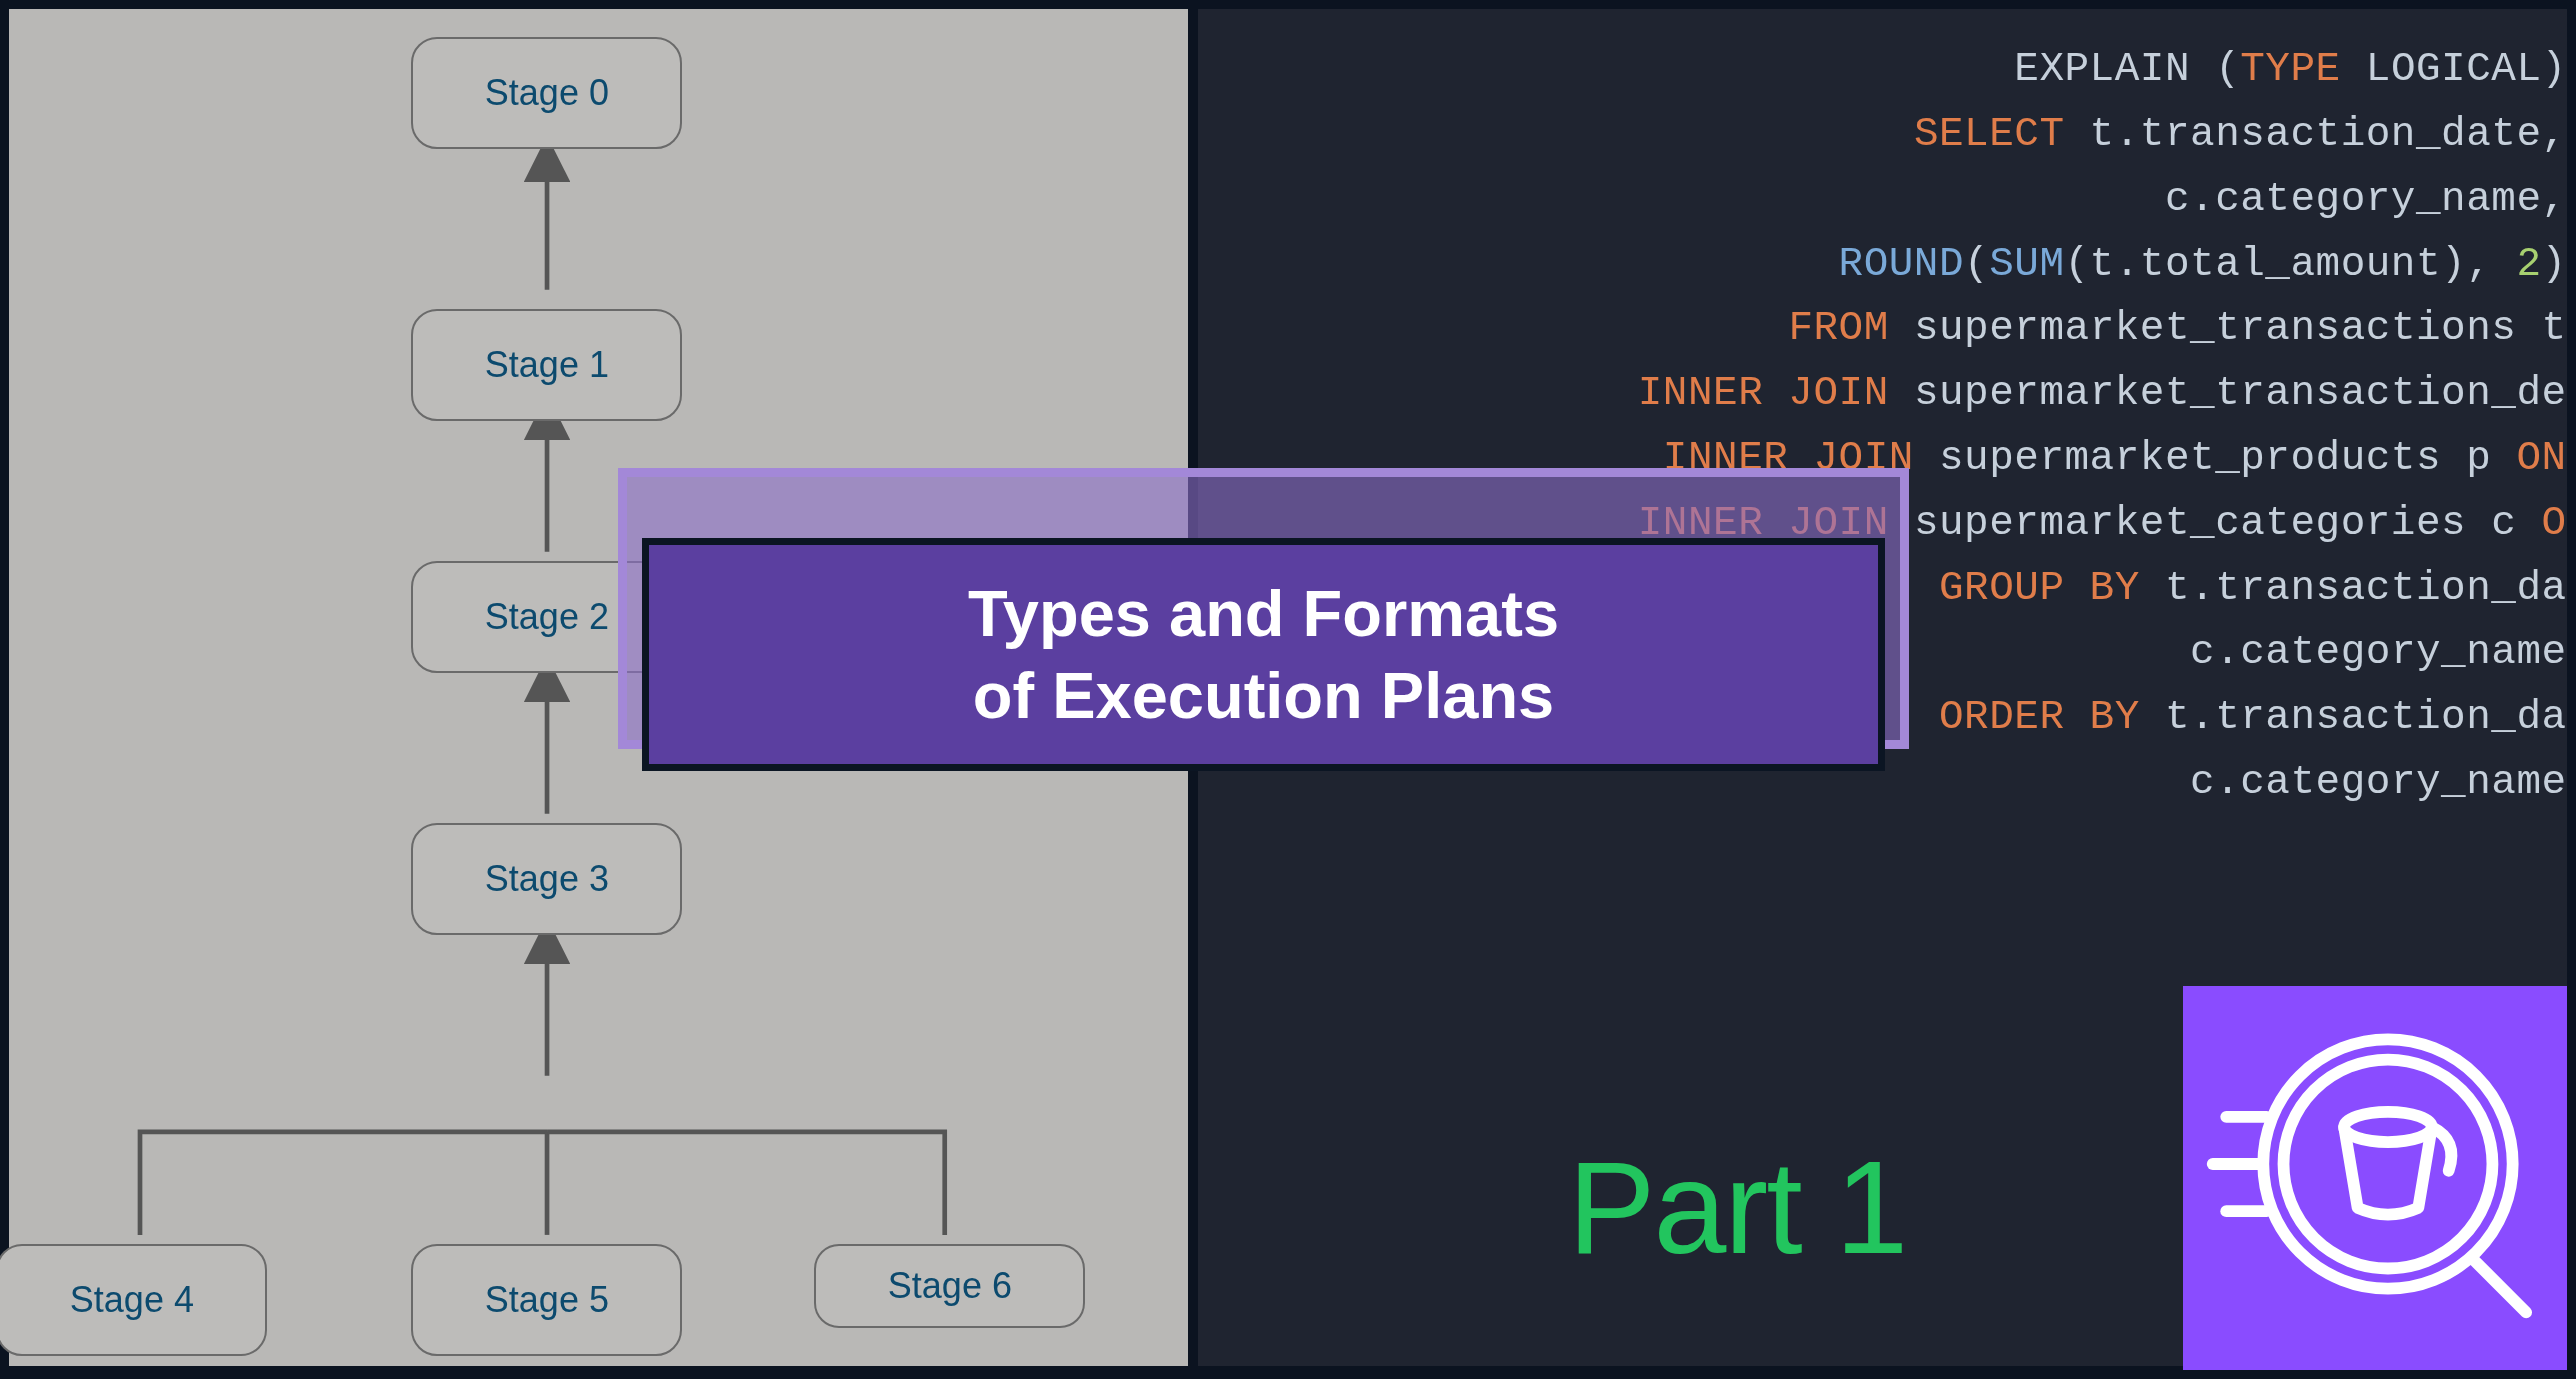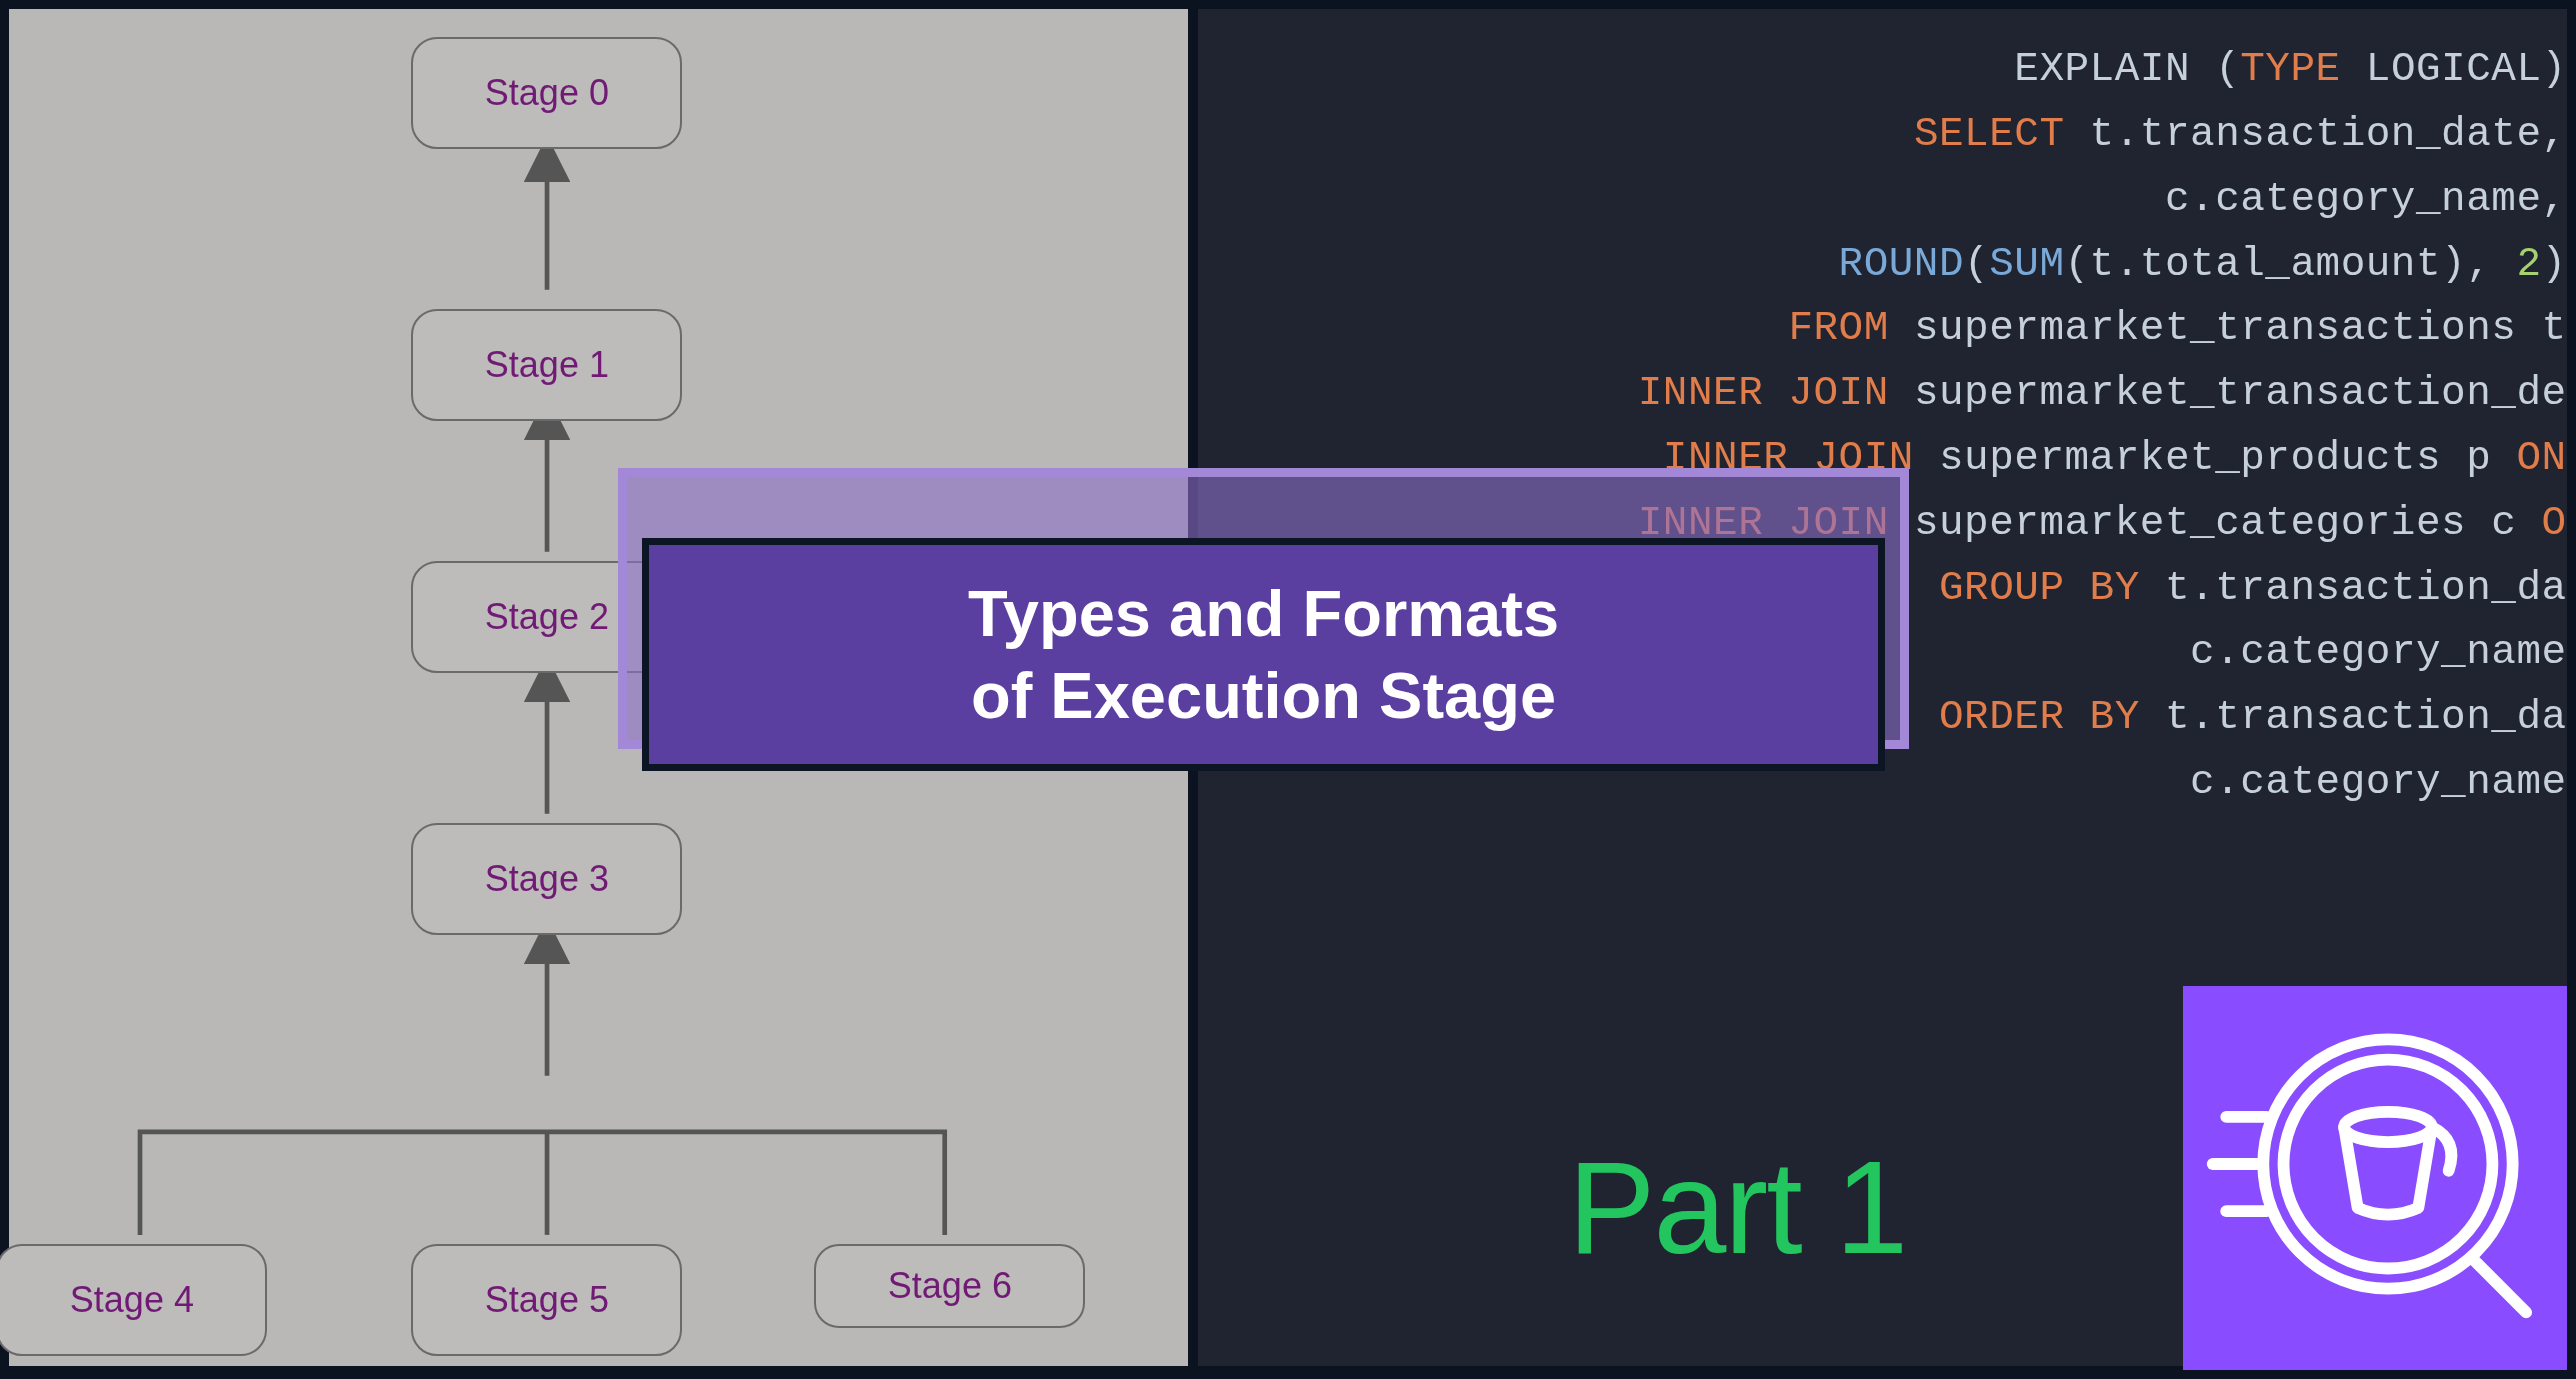--- a/index.html
+++ b/index.html
@@ -33,21 +33,21 @@
   }
   .stage-box {
     position: absolute;
     background: #bdbcba;
     border: 2.8px solid #6a6a6a;
     border-radius: 26px;
     display: flex;
     align-items: center;
     justify-content: center;
     font-size: 36px;
-    color: #701a75;
+    color: #0c4a6e;
     font-family: Arial, sans-serif;
     padding: 0 28px;
   }
   
   .code-panel {
     position: absolute;
     left: 1198px;
     top: 9.4px;
     right: 9.4px;
     height: 1357px;
@@ -166,21 +166,21 @@
       </div>
     <div class="stage-box" style="left:805px; top:1235px; width:271px; height:84px;border-radius:25px;">
         <span>Stage 6</span>
       </div>
   </div>
 
   <div class="title-card">
     <div class="title-card-inner">
       <div>
         <div>Types and Formats</div>
-        <div>of Execution Stage</div>
+        <div>of Execution Plans</div>
       </div>
     </div>
   </div>
 
   <div class="part-label">Part 1</div>
 
   <div class="bucket-icon">
     <svg viewBox="0 0 200 200" fill="none" stroke="#fff" stroke-width="7" stroke-linecap="round" stroke-linejoin="round">
 
       <circle cx="108" cy="92" r="62"></circle>

